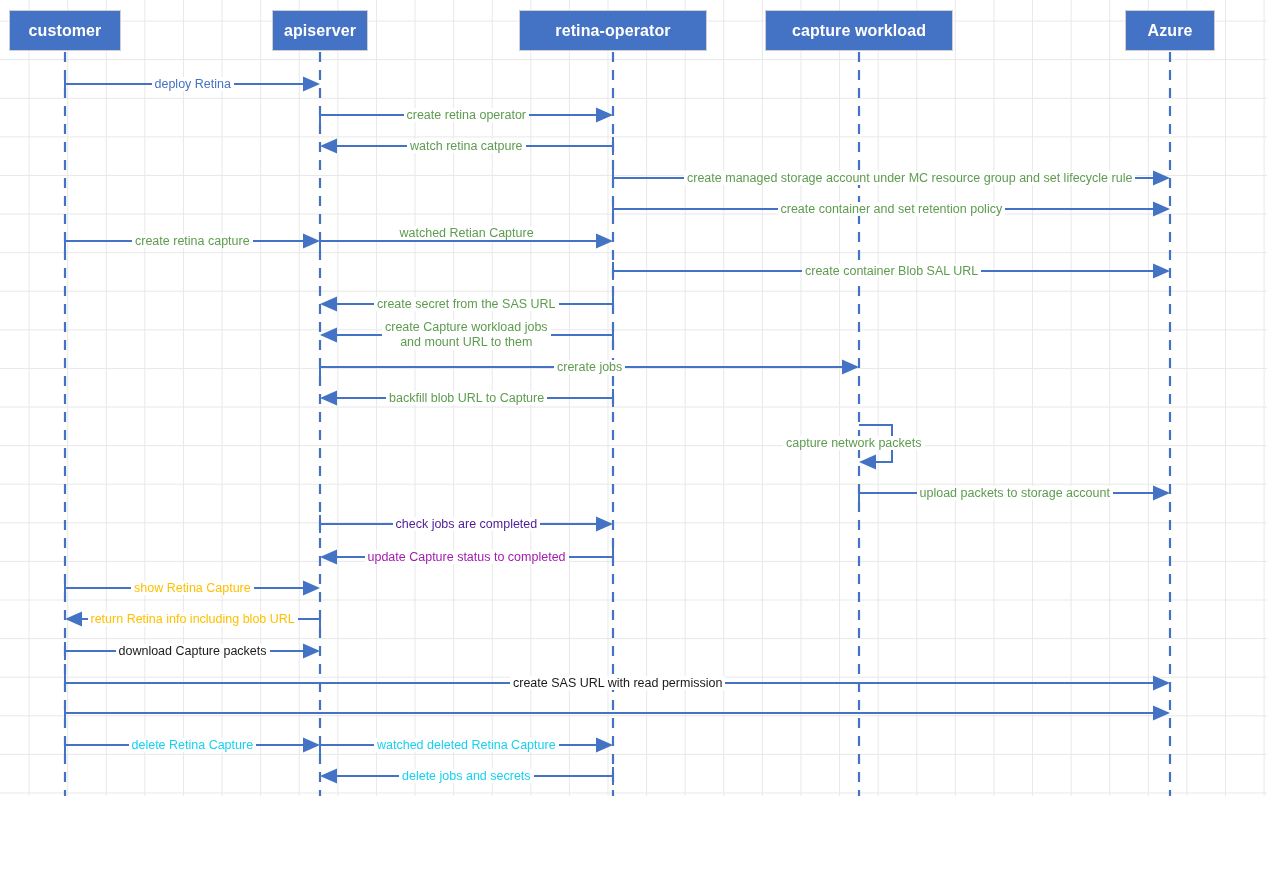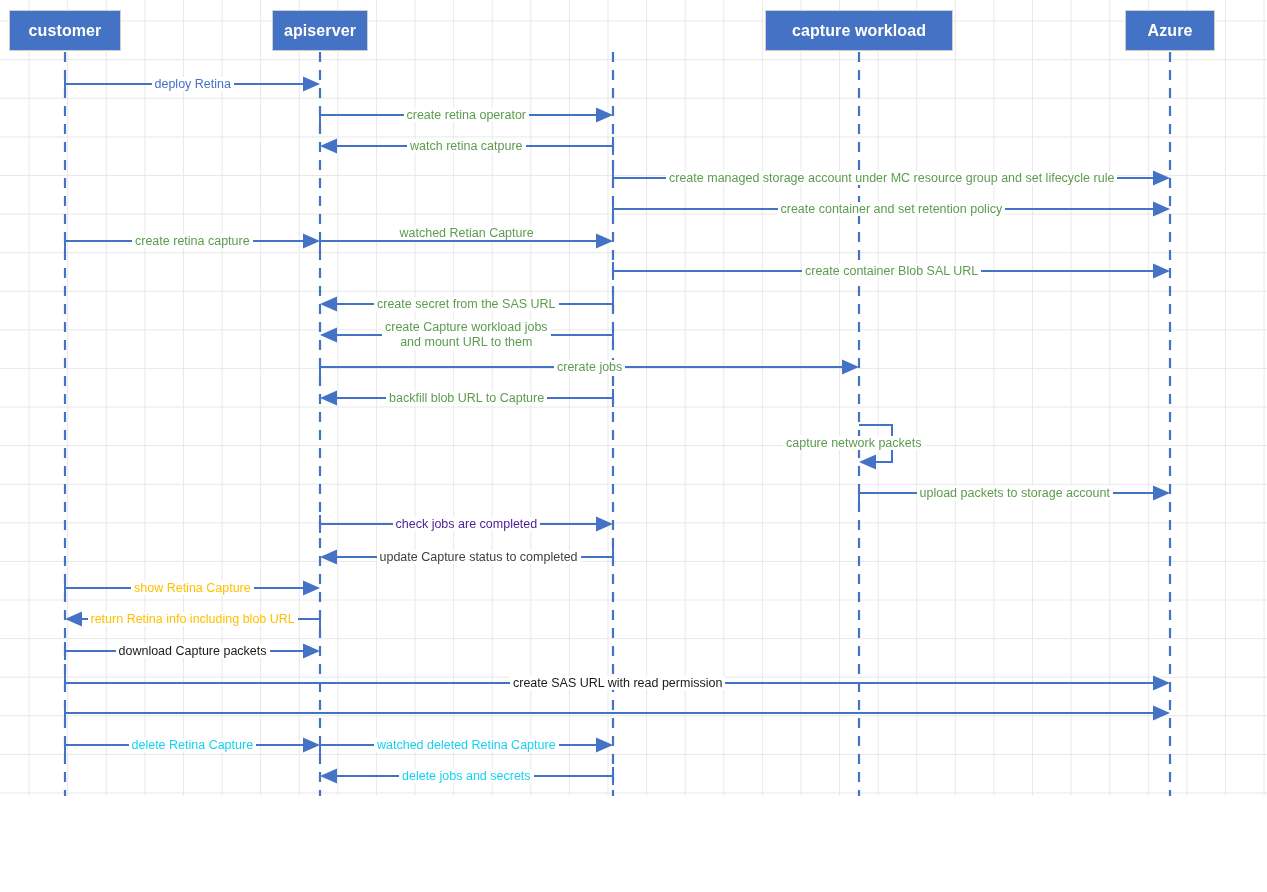--- a/index.html
+++ b/index.html
@@ -190,45 +190,48 @@
         <path d="M 1170 812 L 1203 812 L 1203 849 L 1185 849" fill="none" stroke="#4472c4" stroke-width="2"></path>
         <polygon points="1170,849 1187,841.5 1187,856.5" fill="#4472c4"></polygon>
       </g>
     </svg>
 <div class="actor-box" style="left: 9px; top: 10px; width: 112px; height: 41px; background: rgb(68, 114, 196); color: rgb(255, 255, 255);">
       <span>customer</span>
     </div>
     <div class="actor-box" style="left: 272px; top: 10px; width: 96px; height: 41px; background: rgb(68, 114, 196); color: rgb(255, 255, 255);">
       <span>apiserver</span>
     </div>
+    <div class="actor-box" style="left: 519px; top: 10px; width: 188px; height: 41px; background: rgb(68, 114, 196); color: rgb(255, 255, 255);">
+      <span>retina-operator</span>
+    </div>
     <div class="actor-box" style="left: 765px; top: 10px; width: 188px; height: 41px; background: rgb(68, 114, 196); color: rgb(255, 255, 255);">
       <span>capture workload</span>
     </div>
     <div class="actor-box" style="left: 1125px; top: 10px; width: 90px; height: 41px; background: rgb(68, 114, 196); color: rgb(255, 255, 255);">
       <span>Azure</span>
     </div>
     <div class="msg-label" style="color: rgb(68, 114, 196); left: 151.5px; top: 77px;">deploy Retina</div>
     <div class="msg-label" style="color: rgb(93, 156, 79); left: 403.5px; top: 108px;">create retina operator</div>
     <div class="msg-label" style="color: rgb(93, 156, 79); left: 407px; top: 139px;">watch retina catpure</div>
-    <div class="msg-label" style="color: rgb(93, 156, 79); left: 666px; top: 171px;">create managed storage account under MC resource group and set lifecycle rule</div>
+    <div class="msg-label" style="color: rgb(93, 156, 79); left: 684px; top: 171px;">create managed storage account under MC resource group and set lifecycle rule</div>
     <div class="msg-label" style="color: rgb(93, 156, 79); left: 777.5px; top: 202px;">create container and set retention policy</div>
     <div class="msg-label" style="color: rgb(93, 156, 79); left: 132px; top: 234px;">create retina capture</div>
     <div class="msg-label" style="color: rgb(93, 156, 79); left: 396.5px; top: 226px;">watched Retian Capture</div>
     <div class="msg-label" style="color: rgb(93, 156, 79); left: 802px; top: 264px;">create container Blob SAL URL</div>
     <div class="msg-label" style="color: rgb(93, 156, 79); left: 374px; top: 297px;">create secret from the SAS URL</div>
     <div class="msg-label two-line" style="color: rgb(93, 156, 79); left: 382px; top: 320px;">
       <div>create Capture workload jobs</div>
       <div>and mount URL to them</div>
     </div>
     <div class="msg-label" style="color: rgb(93, 156, 79); left: 554px; top: 360px;">crerate jobs</div>
     <div class="msg-label" style="color: rgb(93, 156, 79); left: 386px; top: 391px;">backfill blob URL to Capture</div>
     <div class="msg-label" style="color: rgb(93, 156, 79); left: 783px; top: 436px;">capture network packets</div>
     <div class="msg-label" style="color: rgb(93, 156, 79); left: 916.5px; top: 486px;">upload packets to storage account</div>
     <div class="msg-label" style="color: #4c1d95; left: 392.5px; top: 517px;">check jobs are completed</div>
-    <div class="msg-label" style="color: #404040; left: 364.5px; top: 550px; margin-left: 12px;">update Capture status to completed</div>
+    <div class="msg-label" style="color: #a21caf; left: 364.5px; top: 550px;">update Capture status to completed</div>
     <div class="msg-label" style="color: rgb(255, 192, 0); left: 131px; top: 581px;">show Retina Capture</div>
     <div class="msg-label" style="color: rgb(255, 192, 0); left: 87.5px; top: 612px;">return Retina info including blob URL</div>
     <div class="msg-label" style="color: rgb(26, 26, 26); left: 115.5px; top: 644px;">download Capture packets</div>
     <div class="msg-label" style="color: rgb(26, 26, 26); left: 510px; top: 676px;">create SAS URL with read permission</div>
     <div class="msg-label" style="color: rgb(22, 210, 240); left: 128.5px; top: 738px;">delete Retina Capture</div>
     <div class="msg-label" style="color: rgb(22, 210, 240); left: 374px; top: 738px;">watched deleted Retina Capture</div>
     <div class="msg-label" style="color: rgb(22, 210, 240); left: 399px; top: 769px;">delete jobs and secrets</div>
     <div class="msg-label" style="color: rgb(160, 82, 45); left: 1081.5px; top: 823px;">delete blobs per lifecycle rule</div>
   </div>
 

